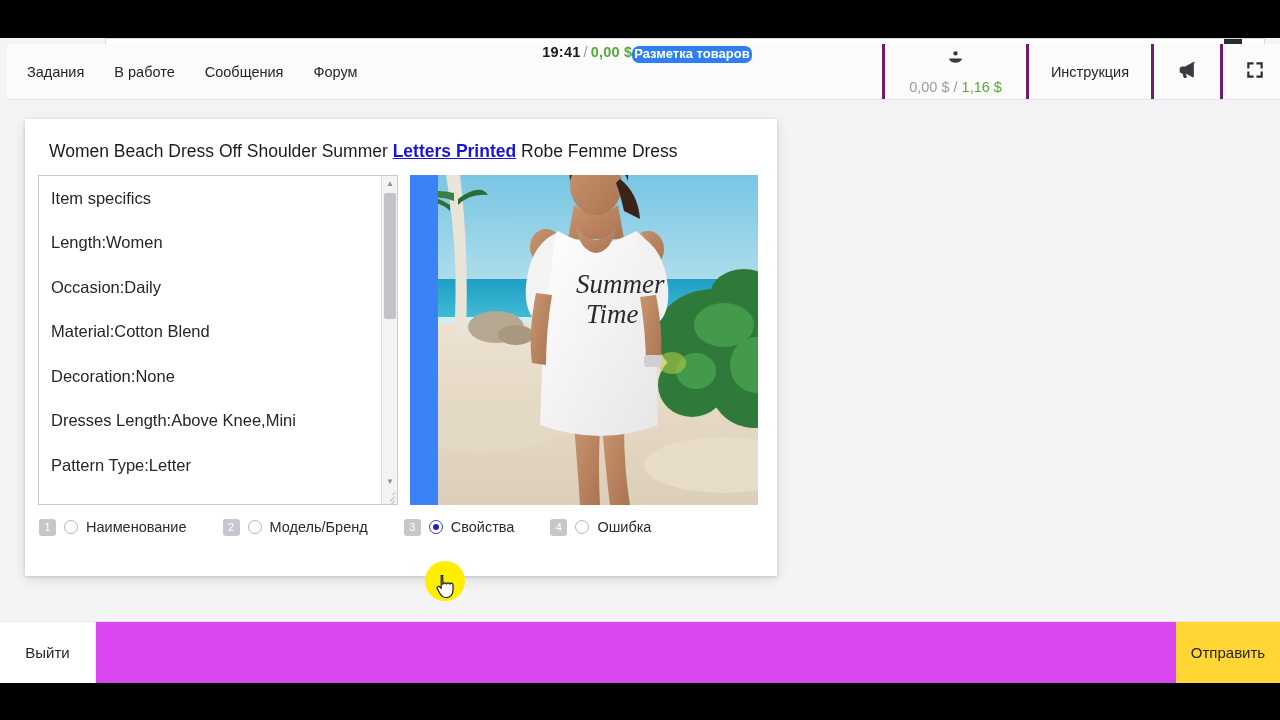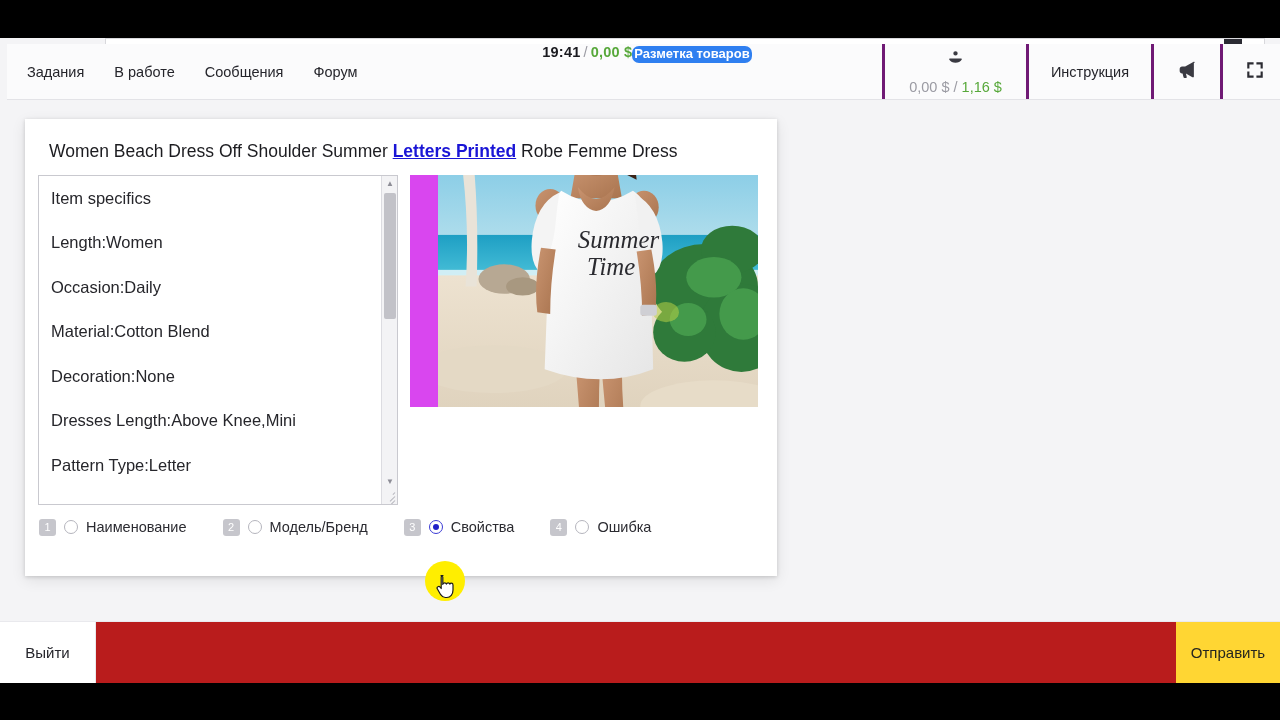--- a/index.html
+++ b/index.html
@@ -224,23 +224,23 @@
     height: 1px;
     background: #b4b4bb;
     transform: rotate(-45deg);
     transform-origin: right center;
   }
 
   
   .photo {
     position: relative;
     width: 348px;
-    height: 232px;
+    height: 330px;
     overflow: hidden;
-    background: #d946ef;
+    background: #3b82f6;
     padding-left: 28px;
   }
   .photo svg { display: block; width: 100%; height: 100%; }
 
   
   .choices {
     display: flex;
     align-items: center;
     padding: 14px 0 0 14px;
     gap: 0;
@@ -307,21 +307,21 @@
     pointer-events: none;
   }
 
   
   .footer {
     position: absolute;
     left: 0;
     bottom: 0;
     width: 1280px;
     height: 62px;
-    background: #b91c1c;
+    background: #d946ef;
     border-top: 1px solid #e9e9ed;
     display: flex;
     align-items: stretch;
   }
   .btn-exit {
     width: 96px;
     background: #ffffff;
     border-right: 1px solid #e9e9ed;
     display: flex;
     align-items: center;

